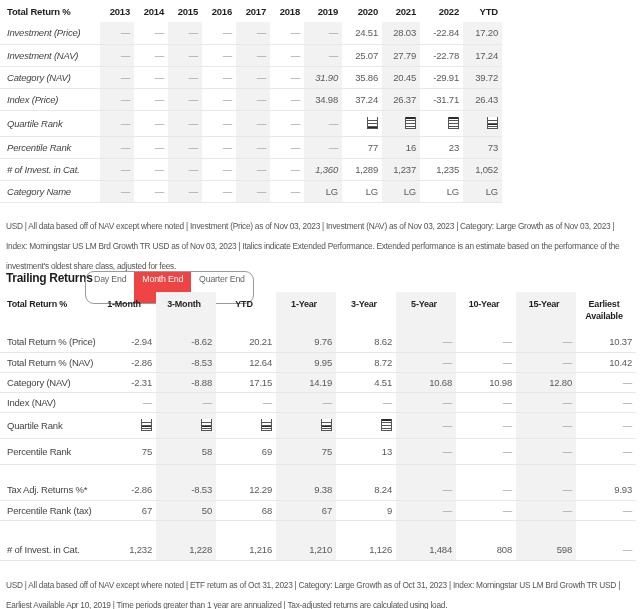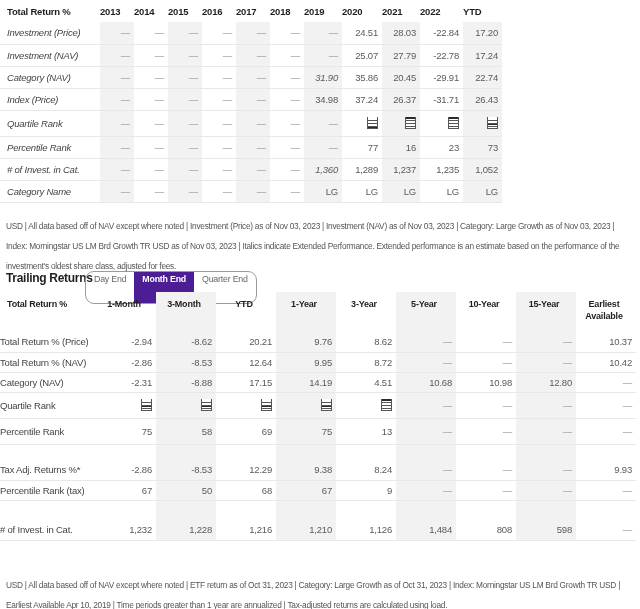--- a/index.html
+++ b/index.html
@@ -10,21 +10,21 @@
     position: relative;
   }
   .abs { position: absolute; }
   table { border-collapse: collapse; table-layout: fixed; }
   td, th { white-space: nowrap; overflow: hidden; }
 
   
   #annual { position: absolute; left: 0; top: 0; width: 502px; }
   #annual th {
     height: 22px; font-weight: bold; color: #1e1e1e; font-size: 9.5px;
-    text-align: left; padding-right: 4px; vertical-align: middle;
+    text-align: right; padding-right: 4px; vertical-align: middle;
   }
   #annual th.lbl { text-align: left; padding-left: 7px; }
   #annual td {
     height: 22px; text-align: right; padding-right: 4px;
     border-bottom: 1px solid #e8e8e8; vertical-align: middle; color: #5a5a5a;
   }
   #annual td.lbl { text-align: left; padding-left: 7px; color: #444; font-style: italic; }
   #annual tr.tall td { height: 26px; }
   #annual td.shade { background: #f2f2f2; }
   #annual td.it { font-style: italic; }
@@ -41,35 +41,35 @@
     left: 6px; top: 271px; font-size: 12px; font-weight: bold; color: #1e1e1e;
     letter-spacing: -0.3px;
   }
   #seg {
     left: 85px; top: 271px; height: 33px; display: flex;
     border: 1px solid #9a9a9a; border-radius: 9px; overflow: hidden; justify-content: center;
   }
   #seg .opt {
     font-size: 8.8px; padding: 0 8px; line-height: 15px; color: #666; cursor: pointer;
   }
-  #seg .opt.active { background: #4c1d95; color: #fff; font-weight: bold; }
+  #seg .opt.active { background: #ef4444; color: #fff; font-weight: normal; }
 
   
   #trail { position: absolute; left: 0; top: 292px; width: 636px; }
   #trail th {
     height: 40px; font-weight: bold; color: #1e1e1e; font-size: 9px;
     text-align: center; padding-right: 4px; vertical-align: top; padding-top: 6px;
     line-height: 12px;
   }
   #trail th.lbl { text-align: left; padding-left: 7px; }
   #trail td {
     height: 20px; text-align: right; padding-right: 4px;
     border-bottom: 1px solid #e8e8e8; vertical-align: middle;
   }
-  #trail td.lbl { text-align: left; padding-left: 0; color: #444; }
+  #trail td.lbl { text-align: left; padding-left: 7px; color: #444; }
   #trail tr.tall td { height: 26px; }
   #trail tr.gap td { height: 16px; border-bottom: none; }
   #trail tr.gap2 td { height: 20px; border-bottom: none; }
   #trail th.shade, #trail td.shade { background: #f2f2f2; }
 
   
   .q {
     display: inline-block; width: 11px; height: 12px; border: 1px solid #555;
     vertical-align: middle; position: relative; background: #fff;
   }
@@ -151,21 +151,21 @@
         <td class="shade"><span class="dash">—</span></td>
         <td><span class="dash">—</span></td>
         <td class="shade"><span class="dash">—</span></td>
         <td><span class="dash">—</span></td>
         <td class="shade"><span class="dash">—</span></td>
         <td><span class="dash">—</span></td>
         <td class="shade it"><span>31.90</span></td>
         <td><span>35.86</span></td>
         <td class="shade"><span>20.45</span></td>
         <td><span>-29.91</span></td>
-        <td class="shade"><span>22.74</span></td>
+        <td class="shade"><span>39.72</span></td>
       </tr>
       <tr>
         <td class="lbl">Index (Price)</td>
         <td class="shade"><span class="dash">—</span></td>
         <td><span class="dash">—</span></td>
         <td class="shade"><span class="dash">—</span></td>
         <td><span class="dash">—</span></td>
         <td class="shade"><span class="dash">—</span></td>
         <td><span class="dash">—</span></td>
         <td class="shade"><span>34.98</span></td>
@@ -302,20 +302,32 @@
         <td><span>-2.31</span></td>
         <td class="shade"><span>-8.88</span></td>
         <td><span>17.15</span></td>
         <td class="shade"><span>14.19</span></td>
         <td><span>4.51</span></td>
         <td class="shade"><span>10.68</span></td>
         <td><span>10.98</span></td>
         <td class="shade"><span>12.80</span></td>
         <td><span class="dash">—</span></td>
       </tr>
+      <tr>
+        <td class="lbl">Index (NAV)</td>
+        <td><span class="dash">—</span></td>
+        <td class="shade"><span class="dash">—</span></td>
+        <td><span class="dash">—</span></td>
+        <td class="shade"><span class="dash">—</span></td>
+        <td><span class="dash">—</span></td>
+        <td class="shade"><span class="dash">—</span></td>
+        <td><span class="dash">—</span></td>
+        <td class="shade"><span class="dash">—</span></td>
+        <td><span class="dash">—</span></td>
+      </tr>
       <tr class="tall">
         <td class="lbl">Quartile Rank</td>
         <td><span class="q" title="Q3"><i class="b0"></i><i class="b1"></i><i class="b2 f"></i><i class="b3"></i></span></td>
         <td class="shade"><span class="q" title="Q3"><i class="b0"></i><i class="b1"></i><i class="b2 f"></i><i class="b3"></i></span></td>
         <td><span class="q" title="Q3"><i class="b0"></i><i class="b1"></i><i class="b2 f"></i><i class="b3"></i></span></td>
         <td class="shade"><span class="q" title="Q3"><i class="b0"></i><i class="b1"></i><i class="b2 f"></i><i class="b3"></i></span></td>
         <td><span class="q" title="Q1"><i class="b0 f"></i><i class="b1"></i><i class="b2"></i><i class="b3"></i></span></td>
         <td class="shade"><span class="dash">—</span></td>
         <td><span class="dash">—</span></td>
         <td class="shade"><span class="dash">—</span></td>

